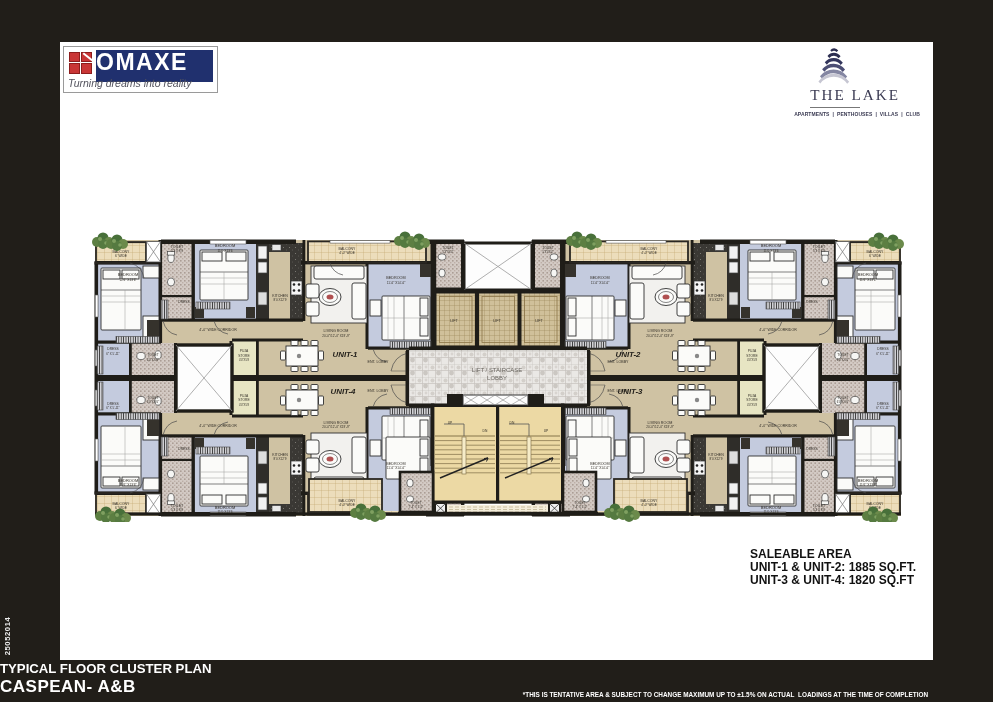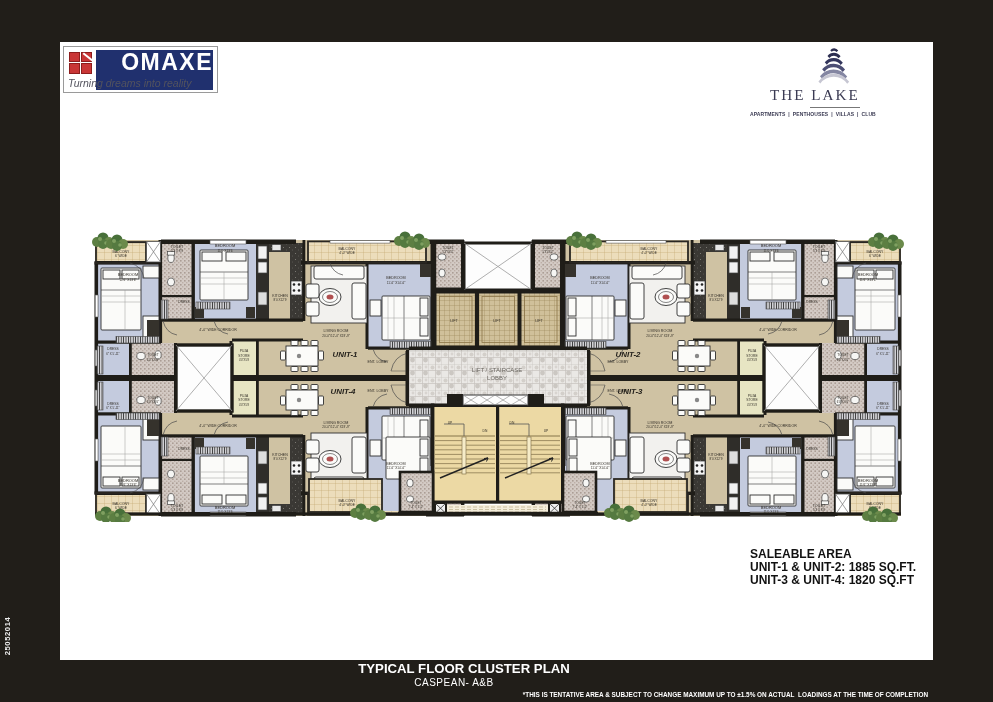--- a/index.html
+++ b/index.html
@@ -12,45 +12,45 @@
 <div class="abs" style="left:-12.5px;top:630px;width:42px;height:12px;color:#ececec;font-size:7.6px;font-weight:bold;letter-spacing:.6px;transform:rotate(-90deg);text-align:center">25052014</div>
 
 <div class="abs" style="left:63px;top:46px;width:153px;height:45px;background:#fff;border:1px solid #9a9a9a">
  <div class="abs" style="left:5px;top:5px;width:24px;height:23px">
   <div class="abs" style="left:0;top:0;width:11px;height:10px;background:#c93636;border:1px solid #8d1d1d;box-sizing:border-box"></div>
   <div class="abs" style="left:12px;top:0;width:11px;height:10px;background:#c93636;border:1px solid #8d1d1d;box-sizing:border-box"></div>
   <div class="abs" style="left:0;top:11px;width:11px;height:11px;background:#c93636;border:1px solid #8d1d1d;box-sizing:border-box"></div>
   <div class="abs" style="left:12px;top:11px;width:11px;height:11px;background:#c93636;border:1px solid #8d1d1d;box-sizing:border-box"></div>
   <div class="abs" style="left:12.5px;top:4px;width:12px;height:2px;background:#fff;transform:rotate(38deg)"></div>
  </div>
- <div class="abs" style="left:32px;top:3px;width:117px;height:40px;background:#20306e;color:#fff;font-weight:bold;font-size:23px;text-align:right;line-height:25px;letter-spacing:1.5px">OMAXE</div>
+ <div class="abs" style="left:32px;top:3px;width:117px;height:32px;background:#20306e;color:#fff;font-weight:bold;font-size:23px;text-align:left;line-height:25px;letter-spacing:1.5px">OMAXE</div>
  <div class="abs" style="left:4px;top:30px;width:148px;color:#53535e;font-weight:normal;font-style:italic;font-size:10.5px">Turning dreams into reality</div>
 </div>
 
-<div class="abs" style="left:770px;top:42px;width:130px;height:82px;text-align:left">
+<div class="abs" style="left:770px;top:42px;width:130px;height:82px;text-align:right">
  <svg width="130" height="82" style="position:absolute;left:0;top:0">
   <g fill="none" transform="translate(64,0) scale(0.86,1) translate(-64,0)">
    <path d="M 60.5 9 A 5 5 0 0 1 68 9.3" stroke="#2b2d50" stroke-width="2.4"></path>
    <path d="M 57.5 15 A 8.5 8 0 0 1 70.5 15.3" stroke="#2b2d50" stroke-width="3"></path>
    <path d="M 54.5 21.5 A 12 11 0 0 1 73 21.8" stroke="#33355c" stroke-width="3.4"></path>
    <path d="M 51.5 28.5 A 15.5 14 0 0 1 75.5 28.8" stroke="#4c4e74" stroke-width="3.6"></path>
    <path d="M 49 35.5 A 18.5 16.5 0 0 1 78 35.8" stroke="#8486a2" stroke-width="3.6"></path>
    <path d="M 47 40.5 A 21 18.5 0 0 1 80.5 40.8" stroke="#c6c6d2" stroke-width="3"></path>
   </g>
  </svg>
  <div class="abs" style="left:0;top:44px;width:130px;color:#3b3b53;font-family:'Liberation Serif',serif;font-size:15.2px;letter-spacing:2px">THE&nbsp;LAKE</div>
  <div class="abs" style="left:40px;top:64.5px;width:50px;height:1px;background:#777"></div>
  <div class="abs" style="left:-20px;top:69px;width:170px;color:#3b3b53;font-size:5px;font-weight:bold;letter-spacing:.1px;white-space:nowrap">APARTMENTS&nbsp; | &nbsp;PENTHOUSES&nbsp; | &nbsp;VILLAS&nbsp; | &nbsp;CLUB</div>
 </div>
 
 <div class="abs" style="left:750px;top:548px;color:#111;font-weight:bold;font-size:12px;line-height:12.9px">
 SALEABLE AREA<br>UNIT-1 &amp; UNIT-2: 1885 SQ.FT.<br>UNIT-3 &amp; UNIT-4: 1820 SQ.FT</div>
 
-<div class="abs" style="left:0;top:661px;width:928px;text-align:center;color:#fff;font-weight:bold;font-size:13.2px">TYPICAL FLOOR CLUSTER PLAN</div>
-<div class="abs" style="left:0;top:677px;width:908px;text-align:center;color:#fff;font-weight:normal;font-size:10px;letter-spacing:.5px">CASPEAN- A&amp;B</div>
+<div class="abs" style="left:0;top:661px;width:928px;text-align:left;color:#fff;font-weight:bold;font-size:13.2px">TYPICAL FLOOR CLUSTER PLAN</div>
+<div class="abs" style="left:0;top:677px;width:908px;text-align:left;color:#fff;font-weight:bold;font-size:17px;letter-spacing:.5px">CASPEAN- A&amp;B</div>
 <div class="abs" style="left:0;top:691px;width:928px;text-align:right;color:#fff;font-weight:bold;font-size:6.4px">*THIS IS TENTATIVE AREA &amp; SUBJECT TO CHANGE MAXIMUM UP TO ±1.5% ON ACTUAL&nbsp; LOADINGS AT THE TIME OF COMPLETION</div>
 
 <svg class="abs" style="left:85px;top:228px" width="830" height="294" viewBox="85 228 830 294">
     <defs>
 <pattern id="mos" width="4" height="4" patternUnits="userSpaceOnUse">
  <rect width="4" height="4" fill="#d3cac4"></rect>
  <rect x="0" y="0" width="1.6" height="1.6" fill="#ab9d95"></rect>
  <rect x="2" y="2" width="1.4" height="1.4" fill="#bcaea6"></rect>
 </pattern>
 <pattern id="til" width="7" height="7" patternUnits="userSpaceOnUse">

